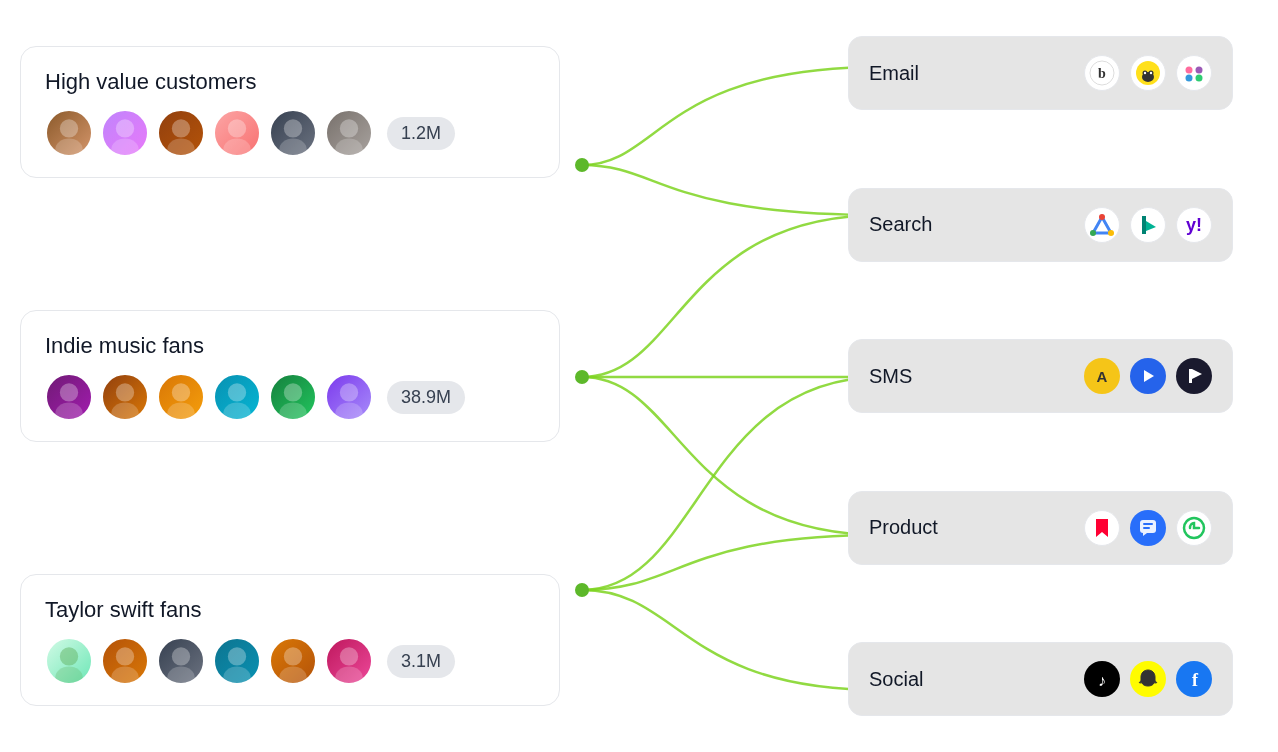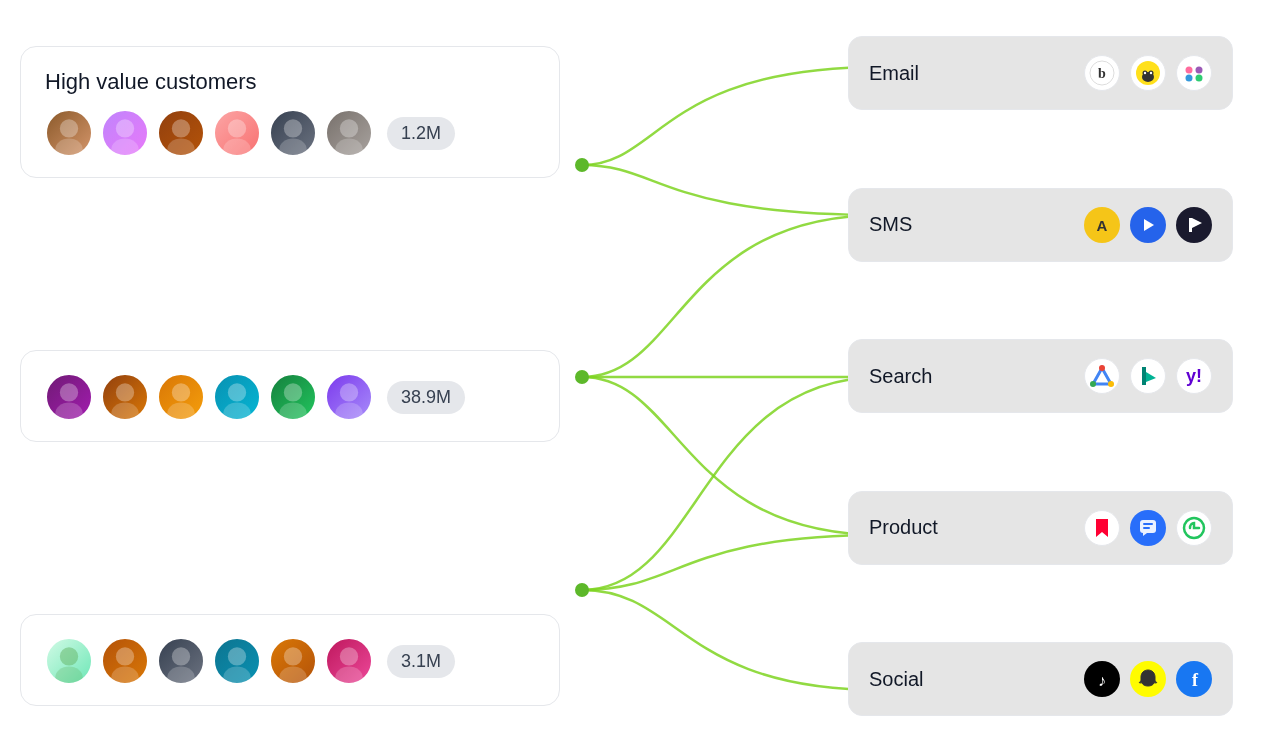--- a/index.html
+++ b/index.html
@@ -221,20 +221,21 @@
           <svg viewBox="0 0 48 48" width="48" height="48">
             <circle cx="24" cy="19" r="10" fill="rgba(255,255,255,0.3)"></circle>
             <ellipse cx="24" cy="42" rx="15" ry="12" fill="rgba(255,255,255,0.2)"></ellipse>
           </svg>
         </div>
         <span class="avatar-count">1.2M</span>
       </div>
     </div>
 
     <div class="segment-card">
+      <div class="segment-title">Indie music fans</div>
       <div class="avatars-row">
         <div class="avatar av7">
           <svg viewBox="0 0 48 48" width="48" height="48">
             <circle cx="24" cy="19" r="10" fill="rgba(255,255,255,0.3)"></circle>
             <ellipse cx="24" cy="42" rx="15" ry="12" fill="rgba(255,255,255,0.2)"></ellipse>
           </svg>
         </div>
         <div class="avatar av8">
           <svg viewBox="0 0 48 48" width="48" height="48">
             <circle cx="24" cy="19" r="10" fill="rgba(255,255,255,0.3)"></circle>
@@ -263,20 +264,21 @@
           <svg viewBox="0 0 48 48" width="48" height="48">
             <circle cx="24" cy="19" r="10" fill="rgba(255,255,255,0.3)"></circle>
             <ellipse cx="24" cy="42" rx="15" ry="12" fill="rgba(255,255,255,0.2)"></ellipse>
           </svg>
         </div>
         <span class="avatar-count">38.9M</span>
       </div>
     </div>
 
     <div class="segment-card">
+      <div class="segment-title">Taylor swift fans</div>
       <div class="avatars-row">
         <div class="avatar av13">
           <svg viewBox="0 0 48 48" width="48" height="48">
             <circle cx="24" cy="19" r="10" fill="rgba(100,180,100,0.5)"></circle>
             <ellipse cx="24" cy="42" rx="15" ry="12" fill="rgba(100,180,100,0.3)"></ellipse>
           </svg>
         </div>
         <div class="avatar av14">
           <svg viewBox="0 0 48 48" width="48" height="48">
             <circle cx="24" cy="19" r="10" fill="rgba(255,255,255,0.3)"></circle>
@@ -342,45 +344,20 @@
             <circle cx="9" cy="11" r="3.5" fill="#FF6B9D"></circle>
             <circle cx="19" cy="11" r="3.5" fill="#9B59B6"></circle>
             <circle cx="9" cy="19" r="3.5" fill="#3498DB"></circle>
             <circle cx="19" cy="19" r="3.5" fill="#2ECC71"></circle>
           </svg>
         </div>
       </div>
     </div>
 
     <div class="channel-card">
-      <span class="channel-label">SMS</span>
-      <div class="channel-icons">
-
-        <div class="channel-icon-wrap" style="background:#F5C518; border:none;">
-          <svg width="28" height="28" viewBox="0 0 28 28">
-            <text x="14" y="20" text-anchor="middle" font-size="15" font-weight="bold" fill="#333" font-family="sans-serif">A</text>
-          </svg>
-        </div>
-
-        <div class="channel-icon-wrap" style="background:#2563EB; border:none;">
-          <svg width="28" height="28" viewBox="0 0 28 28">
-            <polygon points="10,8 20,14 10,20" fill="white"></polygon>
-          </svg>
-        </div>
-
-        <div class="channel-icon-wrap" style="background:#1A1A2E; border:none;">
-          <svg width="28" height="28" viewBox="0 0 28 28">
-            <rect x="9" y="7" width="3" height="14" fill="white"></rect>
-            <polygon points="12,7 22,12 12,17" fill="white"></polygon>
-          </svg>
-        </div>
-      </div>
-    </div>
-
-    <div class="channel-card">
       <span class="channel-label">Search</span>
       <div class="channel-icons">
 
         <div class="channel-icon-wrap" style="background:#fff; border:1.5px solid #e5e7eb;">
           <svg width="28" height="28" viewBox="0 0 28 28">
 
             <polygon points="5,22 14,6 23,22" fill="none" stroke="#4285F4" stroke-width="3"></polygon>
             <circle cx="23" cy="22" r="3" fill="#FBBC05"></circle>
             <circle cx="5" cy="22" r="3" fill="#34A853"></circle>
             <circle cx="14" cy="6" r="3" fill="#EA4335"></circle>
@@ -396,20 +373,45 @@
 
         <div class="channel-icon-wrap" style="background:#fff; border:1.5px solid #e5e7eb;">
           <svg width="28" height="28" viewBox="0 0 28 28">
             <text x="14" y="20" text-anchor="middle" font-size="18" font-weight="bold" fill="#6001D2" font-family="sans-serif">y!</text>
           </svg>
         </div>
       </div>
     </div>
 
     <div class="channel-card">
+      <span class="channel-label">SMS</span>
+      <div class="channel-icons">
+
+        <div class="channel-icon-wrap" style="background:#F5C518; border:none;">
+          <svg width="28" height="28" viewBox="0 0 28 28">
+            <text x="14" y="20" text-anchor="middle" font-size="15" font-weight="bold" fill="#333" font-family="sans-serif">A</text>
+          </svg>
+        </div>
+
+        <div class="channel-icon-wrap" style="background:#2563EB; border:none;">
+          <svg width="28" height="28" viewBox="0 0 28 28">
+            <polygon points="10,8 20,14 10,20" fill="white"></polygon>
+          </svg>
+        </div>
+
+        <div class="channel-icon-wrap" style="background:#1A1A2E; border:none;">
+          <svg width="28" height="28" viewBox="0 0 28 28">
+            <rect x="9" y="7" width="3" height="14" fill="white"></rect>
+            <polygon points="12,7 22,12 12,17" fill="white"></polygon>
+          </svg>
+        </div>
+      </div>
+    </div>
+
+    <div class="channel-card">
       <span class="channel-label">Product</span>
       <div class="channel-icons">
 
         <div class="channel-icon-wrap" style="background:#fff; border:1.5px solid #e5e7eb;">
           <svg width="28" height="28" viewBox="0 0 28 28">
             <polygon points="8,5 20,5 20,23 14,18 8,23" fill="#F03"></polygon>
           </svg>
         </div>
 
         <div class="channel-icon-wrap" style="background:#286EFA; border:none;">

